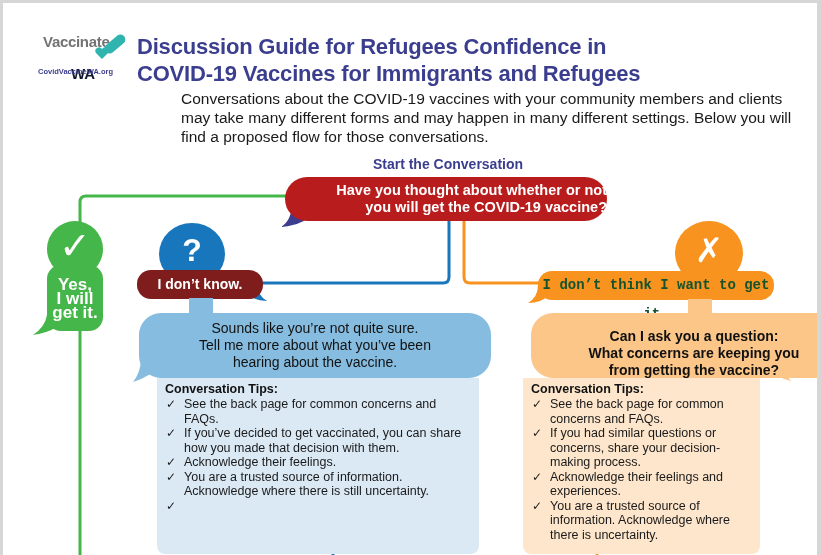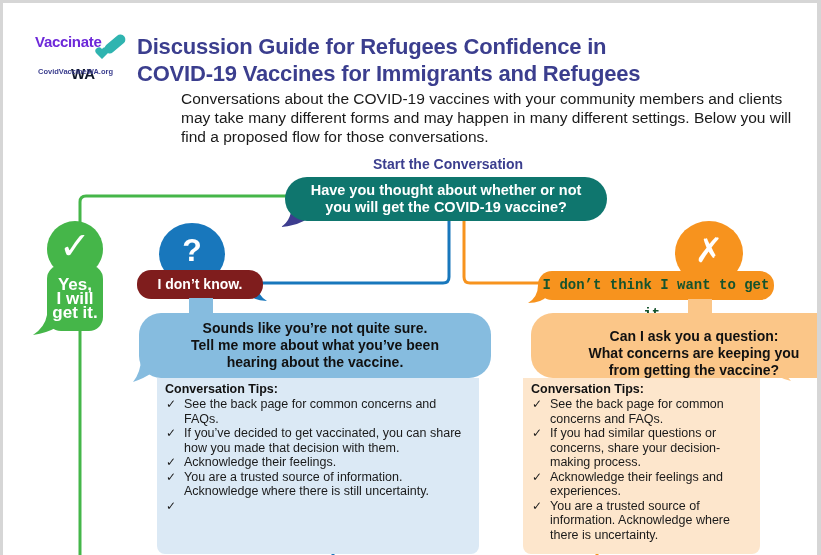--- a/index.html
+++ b/index.html
@@ -6,50 +6,50 @@
   html, body { width: 821px; height: 555px; overflow: hidden; background: #d6d6d6; }
   body { font-family: "Liberation Sans", "DejaVu Sans", sans-serif; position: relative; }
   .page {
     position: absolute; left: 3px; top: 3px; width: 814px; height: 560px;
     background: #ffffff; overflow: hidden;
   }
   .abs { position: absolute; }
 
   
   .logo { left: 30px; top: 28px; width: 90px; height: 50px; }
-  .logo-line1 { position: absolute; left: 2px; top: 2px; font-weight: bold; font-size: 15px; color: #6d28d9; letter-spacing: -0.3px; }
+  .logo-line1 { position: absolute; left: 10px; top: 2px; font-weight: bold; font-size: 15px; color: #737373; letter-spacing: -0.3px; }
   .logo-line2 { position: absolute; left: 38px; top: 17px; font-weight: bold; font-size: 15px; color: #0f172a; margin-top: 17px; }
   .logo-url { position: absolute; left: 5px; top: 36px; font-size: 7.5px; font-weight: bold; color: #3b3e8e; }
   .logo-heart { position: absolute; left: 62px; top: 16px; width: 14px; height: 13px; }
   .logo-bandage { position: absolute; left: 70px; top: 8px; width: 24px; height: 10px; background: #2fb4b0; border-radius: 5px; transform: rotate(-40deg); }
 
   
   .title { left: 134px; top: 30px; color: #3b3e8e; font-weight: bold; font-size: 22px; line-height: 27px; letter-spacing: -0.2px; }
   .intro { left: 134px; top: 86px; width: 620px; color: #1a1a1a; font-size: 15.5px; line-height: 19px; margin-left: 44px; }
 
   .start-label { left: 320px; top: 153px; width: 250px; text-align: center; color: #3b3e8e; font-weight: bold; font-size: 14px; }
 
   
-  .q-bubble { left: 282px; top: 174px; width: 322px; height: 44px; background: #0f766e; border-radius: 22px; color: #fff; font-weight: bold; font-size: 14.5px; line-height: 17px; text-align: center; padding-top: 5px; }
+  .q-bubble { left: 282px; top: 174px; width: 322px; height: 44px; background: #b91c1c; border-radius: 22px; color: #fff; font-weight: bold; font-size: 14.5px; line-height: 17px; text-align: right; padding-top: 5px; }
   .q-tail { left: 276px; top: 200px; width: 30px; height: 25px; }
 
   
   .yes-circle { left: 44px; top: 218px; width: 56px; height: 56px; background: #45b649; border-radius: 50%; }
   .yes-body { left: 44px; top: 262px; width: 56px; height: 66px; background: #45b649; border-radius: 14px; }
   .yes-check { left: 44px; top: 218px; width: 56px; text-align: center; color: #fff; font-size: 38px; font-weight: bold; line-height: 50px; }
   .yes-text { left: 44px; top: 275px; width: 56px; text-align: center; color: #fff; font-weight: bold; font-size: 17px; line-height: 14px; }
   .yes-tail { left: 30px; top: 312px; width: 24px; height: 20px; }
 
   
   .idk-circle { left: 156px; top: 220px; width: 66px; height: 62px; background: #1877bc; border-radius: 50%; }
   .idk-q { left: 156px; top: 220px; width: 66px; text-align: center; color: #fff; font-weight: bold; font-size: 32px; line-height: 54px; }
   .idk-pill { left: 134px; top: 267px; width: 126px; height: 29px; background: #7f1d1d; border-radius: 14px; color: #fff; font-weight: bold; font-size: 14px; line-height: 29px; text-align: center; }
   .idk-tail { left: 244px; top: 280px; width: 20px; height: 20px; }
   .idk-stem { left: 186px; top: 295px; width: 24px; height: 18px; background: #86bcdf; }
-  .idk-bubble { left: 136px; top: 310px; width: 352px; height: 65px; background: #86bcdf; border-radius: 22px; color: #111; font-weight: bold; font-size: 14px; line-height: 17px; text-align: center; padding-top: 7px; }
+  .idk-bubble { left: 136px; top: 310px; width: 352px; height: 65px; background: #86bcdf; border-radius: 22px; color: #111; font-weight: normal; font-size: 14px; line-height: 17px; text-align: center; padding-top: 7px; }
   .idk-btail { left: 130px; top: 355px; width: 20px; height: 24px; }
   .idk-tips { left: 154px; top: 375px; width: 322px; height: 176px; background: #dbe9f5; border-radius: 0 0 8px 8px; padding: 4px 8px; }
 
   
   .no-circle { left: 672px; top: 218px; width: 68px; height: 64px; background: #f7931e; border-radius: 50%; }
   .no-x { left: 672px; top: 218px; width: 68px; text-align: center; color: #fff; font-weight: bold; font-size: 34px; line-height: 58px; }
   .no-pill { left: 535px; top: 268px; width: 236px; height: 29px; background: #f7931e; border-radius: 14px; color: #14532d; font-weight: bold; font-size: 14px; line-height: 29px; text-align: center; font-family: Liberation Mono, monospace; }
   .no-tail { left: 525px; top: 282px; width: 20px; height: 20px; }
   .no-stem { left: 685px; top: 296px; width: 24px; height: 16px; background: #fbc688; }
   .no-bubble { left: 528px; top: 310px; width: 326px; height: 65px; background: #fbc688; border-radius: 22px; color: #111; font-weight: bold; font-size: 14px; line-height: 17px; text-align: center; padding-top: 15px; }

